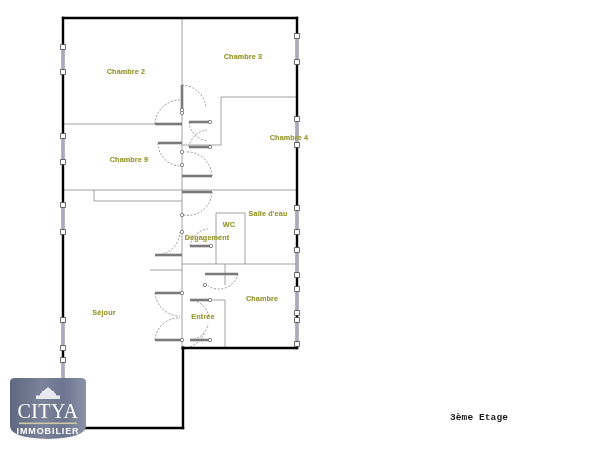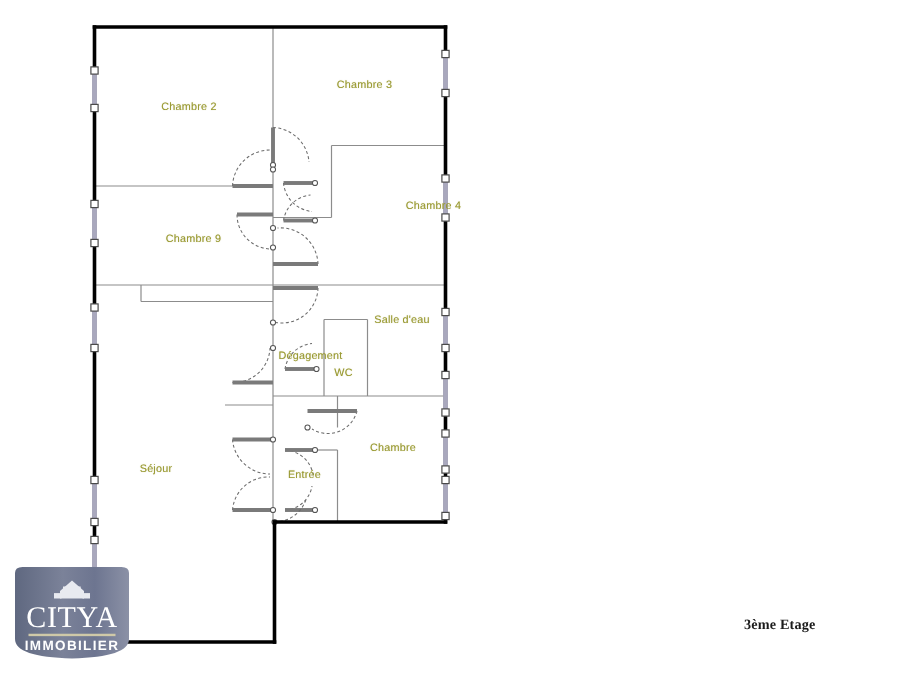--- a/index.html
+++ b/index.html
@@ -26,37 +26,36 @@
     left: 0;
     top: 0;
     width: 600px;
     height: 450px;
   }
   .room-label {
     position: absolute;
     color: #9a9a33;
     font-family: "Liberation Sans", sans-serif;
     font-size: 7.2px;
-    font-weight: normal;
+    font-weight: bold;
     letter-spacing: 0.15px;
     white-space: nowrap;
     transform: translate(-50%, -50%);
     text-shadow: 0 0 0.6px rgba(154,154,51,0.55);
   }
   #floor-caption {
     position: absolute;
     left: 450px;
     top: 412px;
     color: #1b1b1b;
-    font-family: Liberation Serif, serif;
+    font-family: Liberation Mono, monospace;
     font-size: 9.5px;
     font-weight: bold;
     letter-spacing: 0.1px;
     white-space: nowrap;
-    margin-left: 46px;
   }
   
   #logo {
     position: absolute;
     left: 6px;
     top: 376px;
     width: 84px;
     height: 66px;
   }
   #logo svg { display: block; width: 84px; height: 66px; }
@@ -229,21 +228,21 @@
       </g>
   </svg>
 
   <div id="room-labels">
       <div class="room-label" style="left: 126px; top: 71px; color: rgb(154, 154, 51);">Chambre 2</div>
       <div class="room-label" style="left: 243px; top: 56px; color: rgb(154, 154, 51);">Chambre 3</div>
       <div class="room-label" style="left: 269px; top: 137px; color: rgb(154, 154, 51); padding-left: 40px;">Chambre 4</div>
       <div class="room-label" style="left: 129px; top: 159px; color: rgb(154, 154, 51);">Chambre 9</div>
       <div class="room-label" style="left: 207px; top: 237px; color: rgb(154, 154, 51);">Dégagement</div>
       <div class="room-label" style="left: 268px; top: 213px; color: rgb(154, 154, 51);">Salle d'eau</div>
-      <div class="room-label" style="left: 229px; top: 248px; color: rgb(154, 154, 51);">WC</div>
+      <div class="room-label" style="left: 229px; top: 224px; color: rgb(154, 154, 51);">WC</div>
       <div class="room-label" style="left: 203px; top: 316px; color: rgb(154, 154, 51);">Entrée</div>
       <div class="room-label" style="left: 262px; top: 298px; color: rgb(154, 154, 51);">Chambre</div>
       <div class="room-label" style="left: 104px; top: 312px; color: rgb(154, 154, 51);">Séjour</div>
     </div>
 
   <div id="floor-caption">3ème Etage</div>
 
   <div id="logo">
     <svg viewBox="0 0 84 66">
       <defs>

